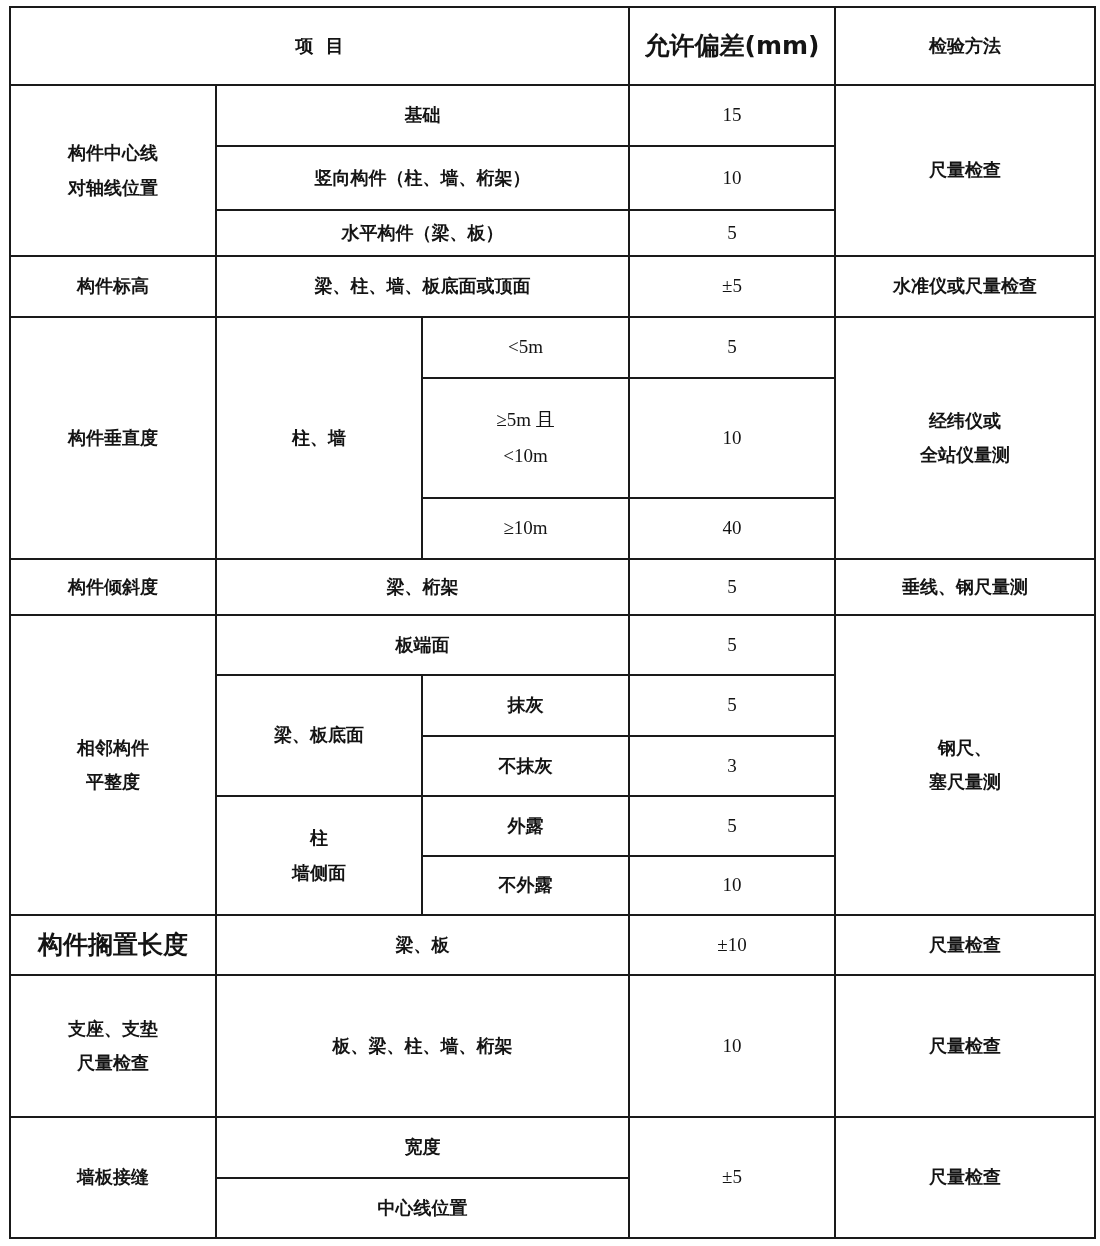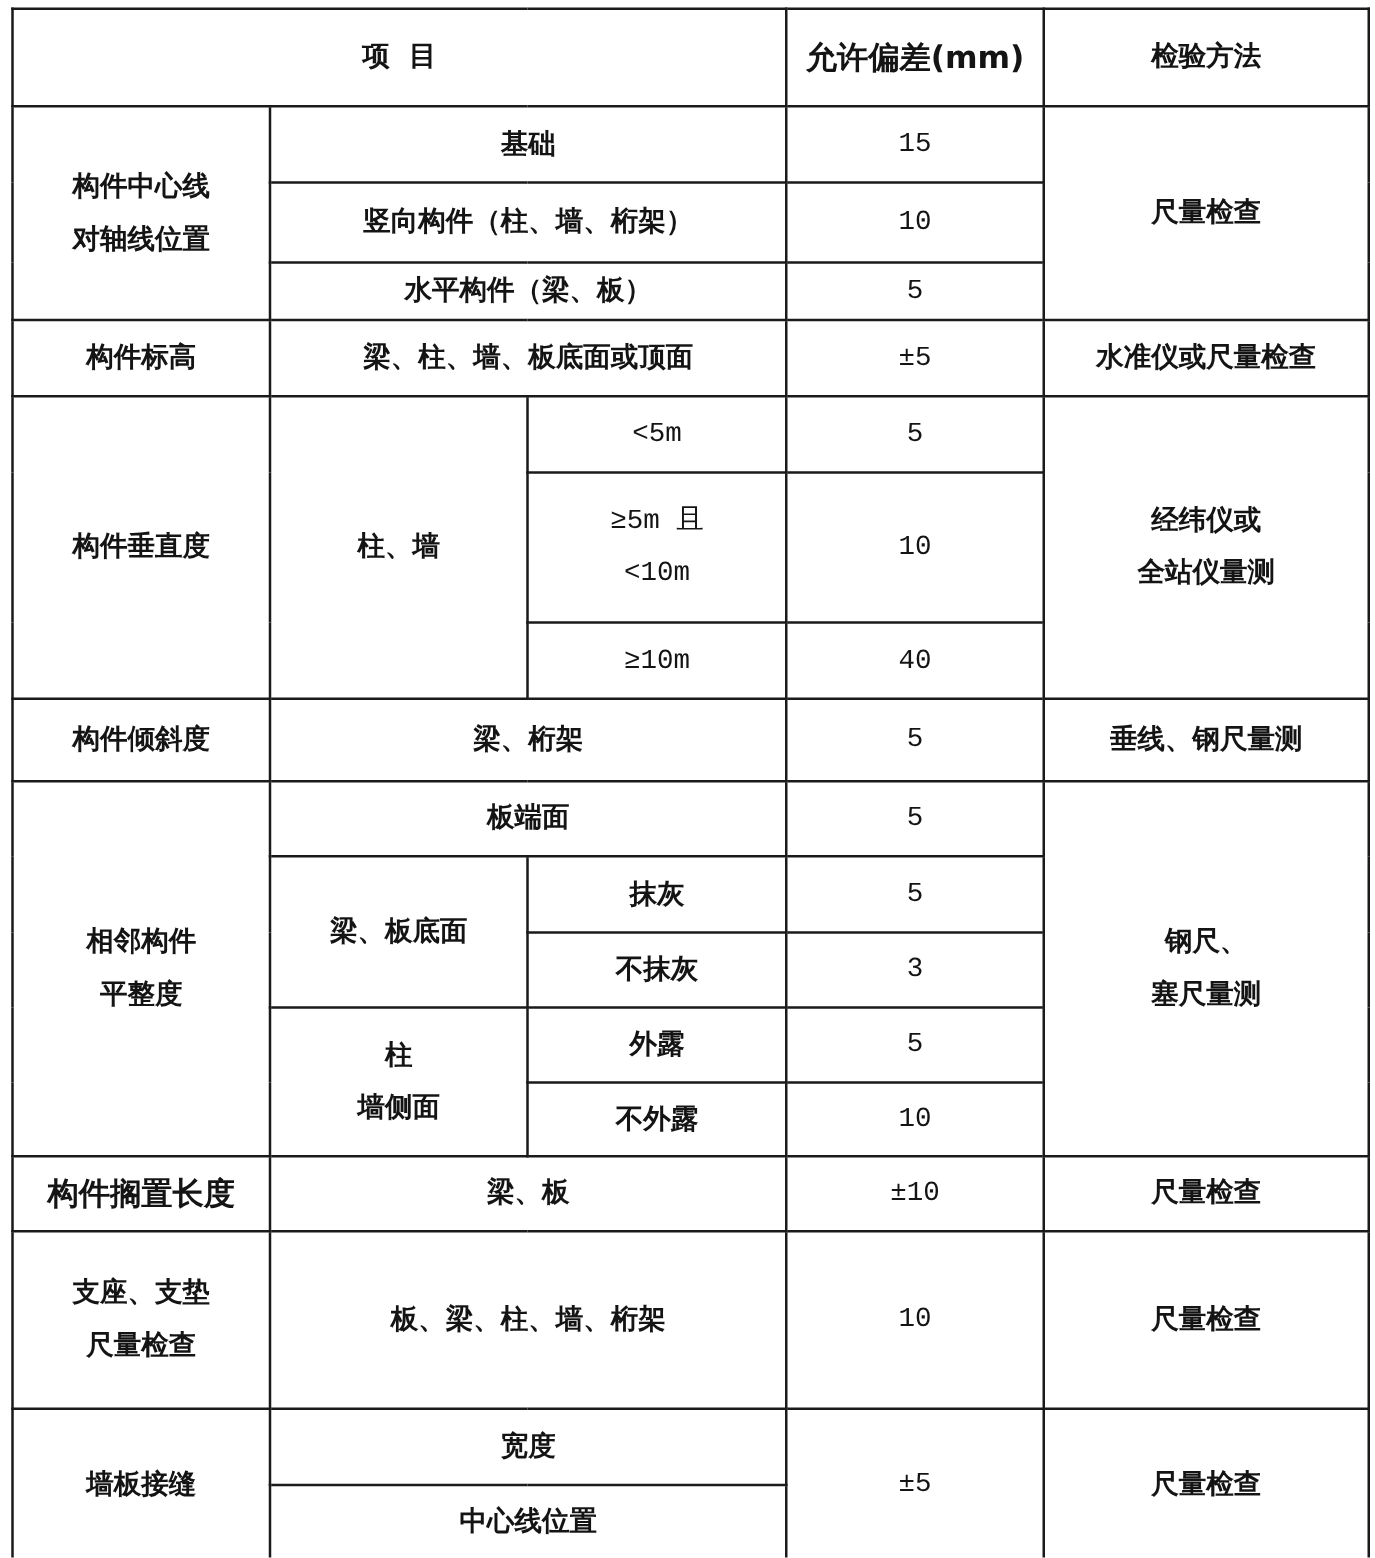--- a/index.html
+++ b/index.html
@@ -1,22 +1,22 @@
 <!DOCTYPE html>
 <html><head>
 <meta charset="utf-8">
 <style>
   html, body { margin:0; padding:0; background:#ffffff; }
   body { width:1100px; height:1246px; position:relative; overflow:hidden;
          font-family:"DejaVu Sans", sans-serif; color:#141414; }
   table { position:absolute; left:9px; top:6px; border-collapse:collapse;
           table-layout:fixed; width:1085px; }
   td { border:2px solid #1a1a1a; text-align:center; vertical-align:middle;
-       font-size:22px; font-weight:bold; line-height:1.9; padding:0 2px; }
-  td.num { font-family:Liberation Mono, monospace; font-weight:normal; font-size:22px; }
+       font-size:18px; font-weight:bold; line-height:1.9; padding:0 2px; }
+  td.num { font-family:Liberation Serif, serif; font-weight:normal; font-size:19px; }
   .ln { display:block; }
 </style>
 </head>
 <body>
 
 <table>
   <colgroup>
     <col style="width:206px">
       <col style="width:206px">
       <col style="width:207px">
@@ -71,21 +71,21 @@
       <span class="ln">≥5m 且</span>
       <span class="ln">&lt;10m</span>
     </td>
     <td class="num">10</td>
   </tr>
   <tr style="height:61px">
     <td class="num">≥10m</td>
     <td class="num">40</td>
   </tr>
 
-  <tr style="height:66px">
+  <tr style="height:56px">
     <td>构件倾斜度</td>
     <td colspan="2">梁、桁架</td>
     <td class="num">5</td>
     <td>垂线、钢尺量测</td>
   </tr>
 
   <tr style="height:60px">
     <td rowspan="5">
       <span class="ln">相邻构件</span>
       <span class="ln">平整度</span>

